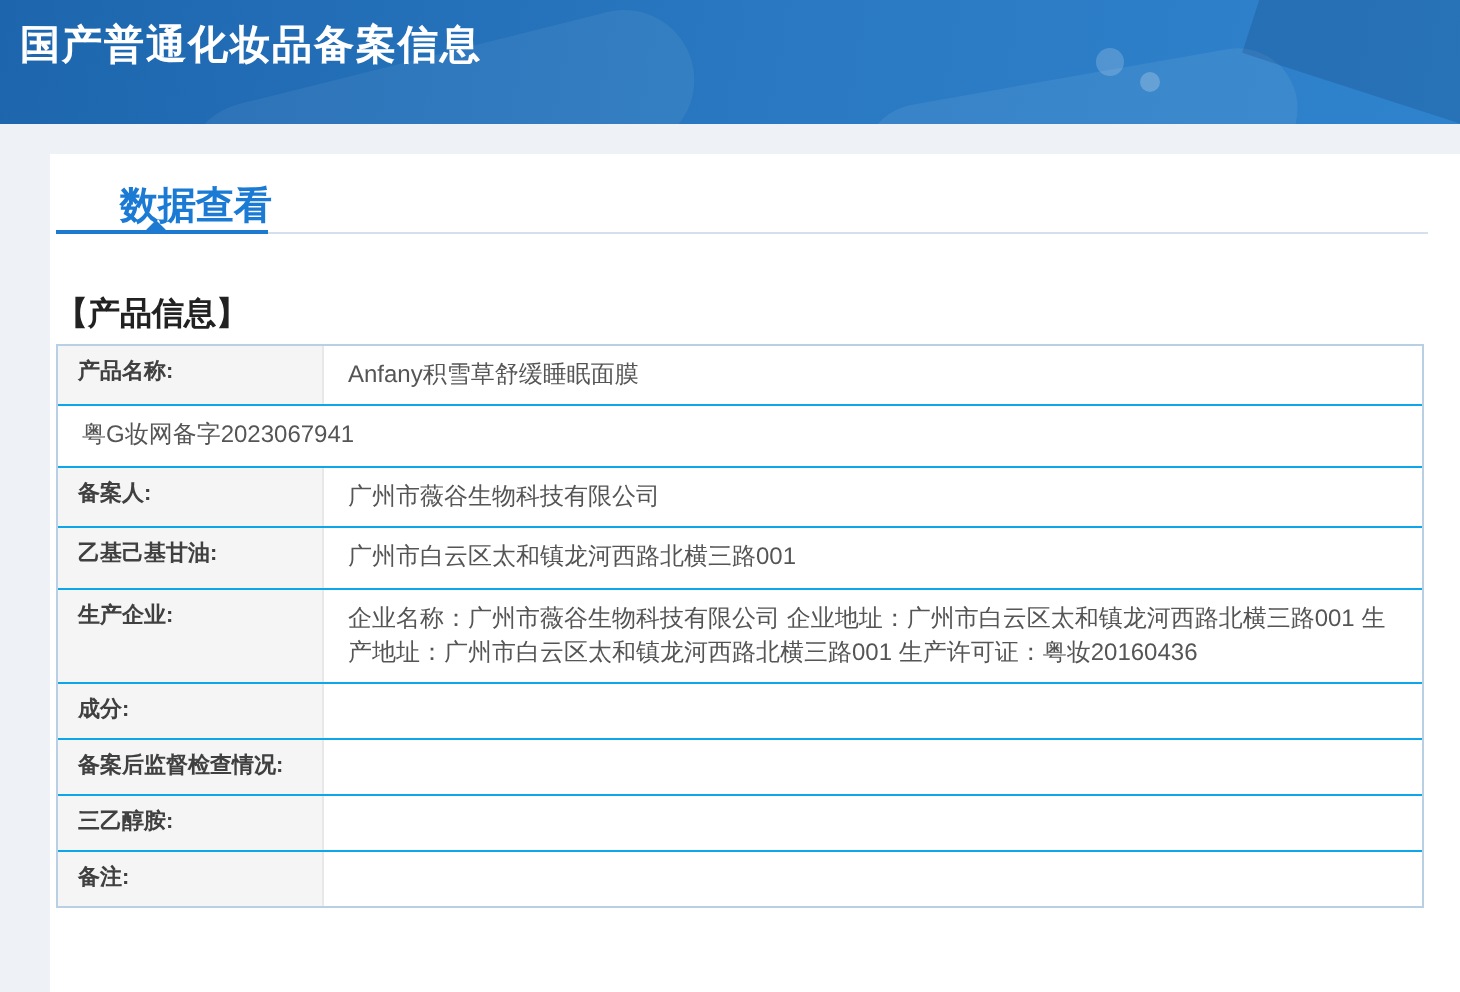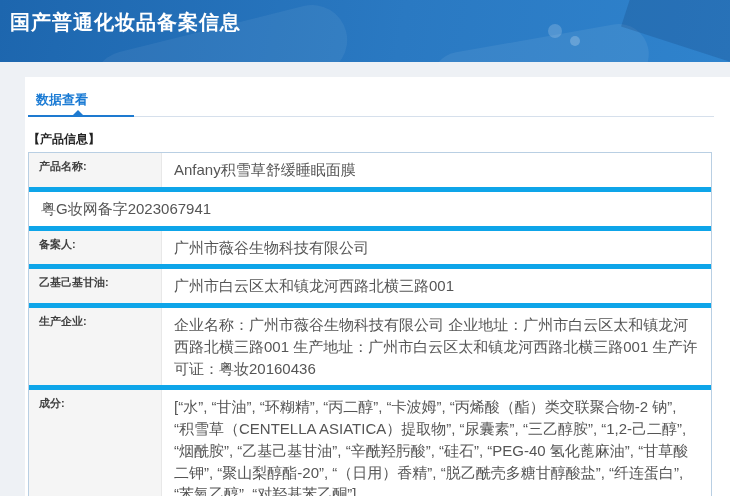--- a/index.html
+++ b/index.html
@@ -48,58 +48,58 @@
     background:#ffffff;
   }
   
   .tabbar {
     margin:13px 16px 0 3px;
     border-bottom:1px solid #d6e0ec;
     position:relative;
     height:27px;
   }
   .tab {
-    display:inline-block; margin-left:8px;
-    color:#1b7bd4; font-size:13px; font-weight:bold;
+    display:inline-block; margin-left:32px;
+    color:#1b7bd4; font-size:19px; font-weight:bold;
     cursor:pointer;
   }
   .tab-indicator {
     position:absolute; left:0; bottom:-1px; width:106px; height:2px;
     background:#1e7ad0;
   }
   .tab-caret {
     position:absolute; left:45px; bottom:1px; width:0; height:0;
     border-left:5px solid transparent; border-right:5px solid transparent;
     border-bottom:5px solid #1e7ad0;
   }
   
   .section-title {
-    font-size:12px; font-weight:bold; color:#222;
-    margin:14px 0 4px 3px;
+    font-size:16px; font-weight:bold; color:#222;
+    margin:30px 0 4px 3px;
   }
   
   .info-table {
     margin-left:3px; width:684px;
     border:1px solid #b9cfe3;
     background:#fff;
   }
-  .info-row { display:flex; border-bottom:5px solid #0ea5e9; }
+  .info-row { display:flex; border-bottom:1px solid #0ea5e9; }
   .info-row:last-child { border-bottom:none; }
   .cell-label {
     width:133px; flex-shrink:0;
     background:#f5f5f5;
     border-right:1px solid #e8e8e8;
     padding:6px 10px;
     font-size:11px; color:#404040; font-weight:bold;
     line-height:1.35;
   }
   .cell-value {
     flex:1;
     padding:6px 12px;
-    font-size:15px; color:#555;
+    font-size:12px; color:#555;
     line-height:1.45;
     min-height:25px;
     word-break:break-all;
   }
 </style>
 </head>
 <body>
 
 <div class="header">
   <div class="deco1"></div>
@@ -135,21 +135,24 @@
     <div class="info-row">
       <div class="cell-label">乙基己基甘油:</div>
       <div class="cell-value">广州市白云区太和镇龙河西路北横三路001</div>
     </div>
     <div class="info-row">
       <div class="cell-label">生产企业:</div>
       <div class="cell-value">企业名称：广州市薇谷生物科技有限公司 企业地址：广州市白云区太和镇龙河西路北横三路001 生产地址：广州市白云区太和镇龙河西路北横三路001 生产许可证：粤妆20160436</div>
     </div>
     <div class="info-row">
       <div class="cell-label">成分:</div>
-      <div class="cell-value">[“水”, “甘油”, “环糊精”, “丙二醇”, “卡波姆”, “丙烯酸（酯）类交联聚合物-2 钠”, “积雪草（CENTELLA ASIATICA）提取物”, “尿囊素”, “三乙醇胺”, “1,2-己二醇”, “烟酰胺”, “乙基己基甘油”, “辛酰羟肟酸”, “硅石”, “PEG-40 氢化蓖麻油”, “甘草酸二钾”, “聚山梨醇酯-20”, “（日用）香精”, “脱乙酰壳多糖甘醇酸盐”, “纤连蛋白”, “苯氧乙醇”, “对羟基苯乙酮”]</div>
+    </div>
+    <div class="info-row">
+      <div class="cell-label">备案后监督检查情况:</div>
+      <div class="cell-value"></div>
     </div>
     <div class="info-row">
       <div class="cell-label">三乙醇胺:</div>
     </div>
     <div class="info-row">
       <div class="cell-label">备注:</div>
       <div class="cell-value"></div>
     </div>
   </div>
 

